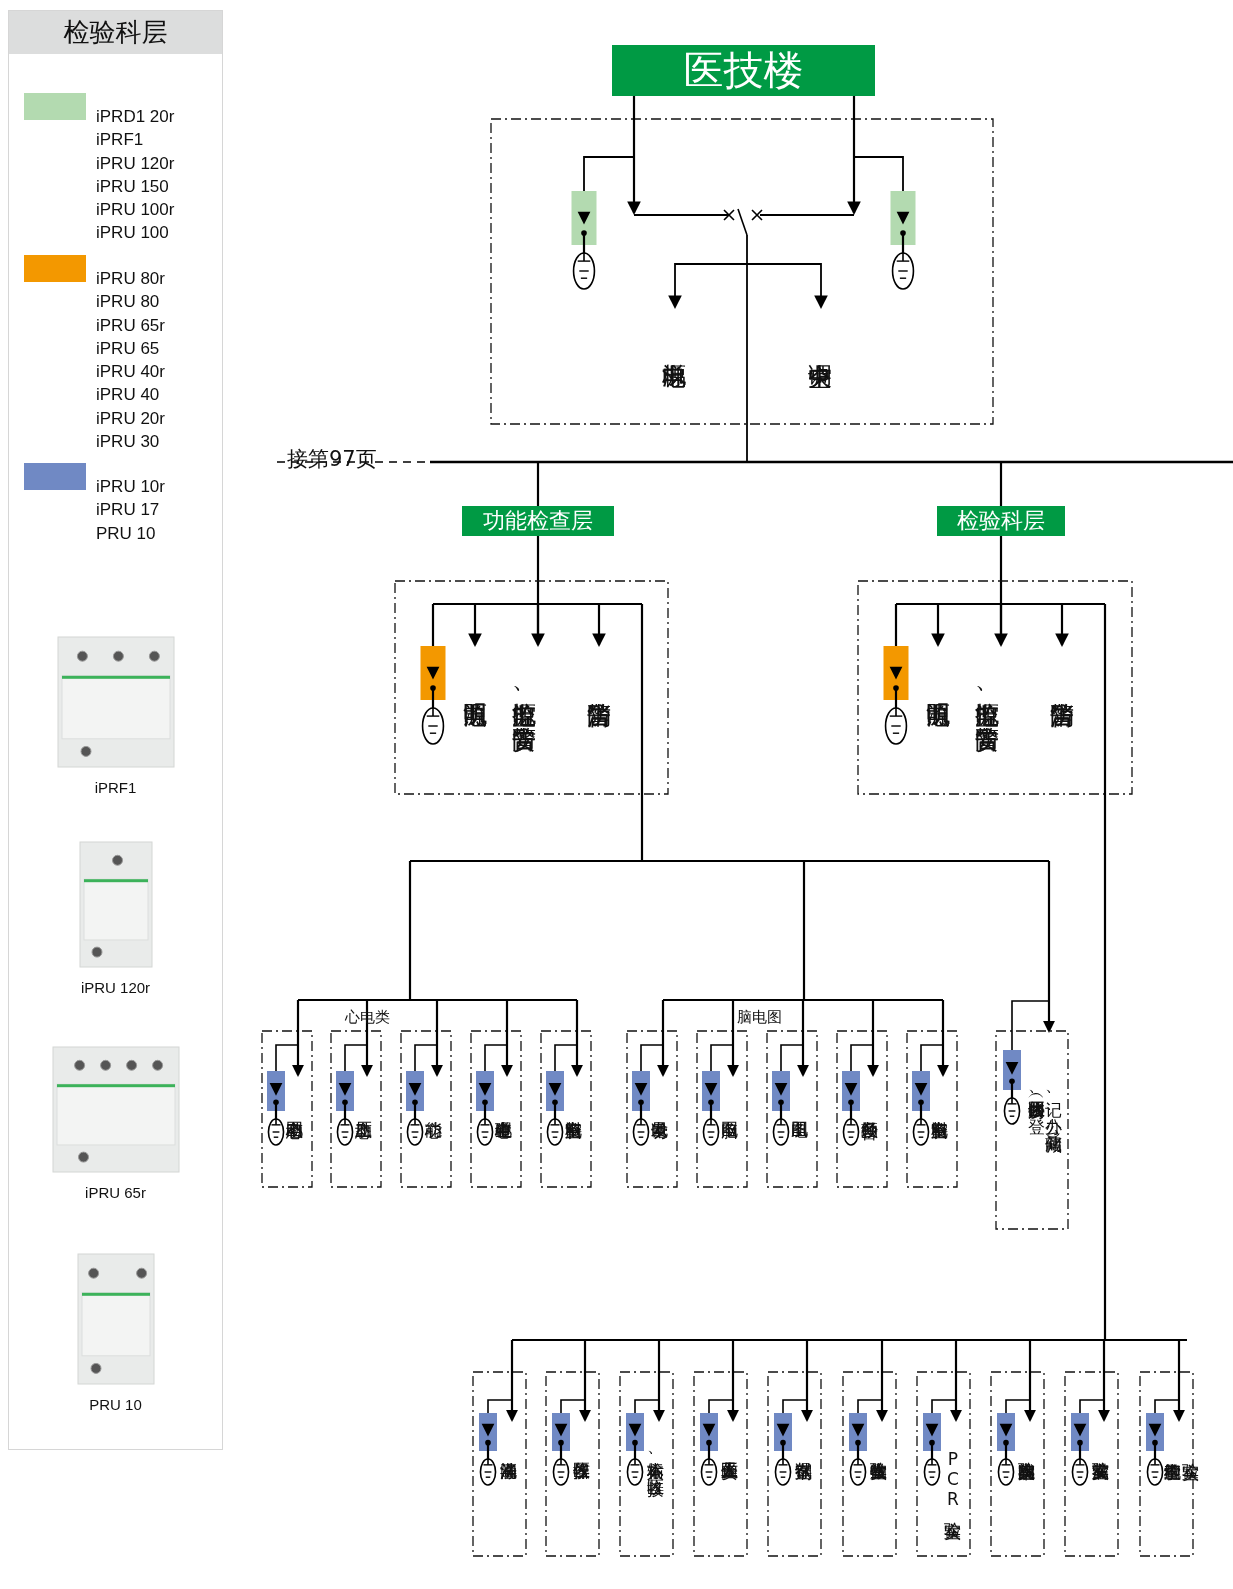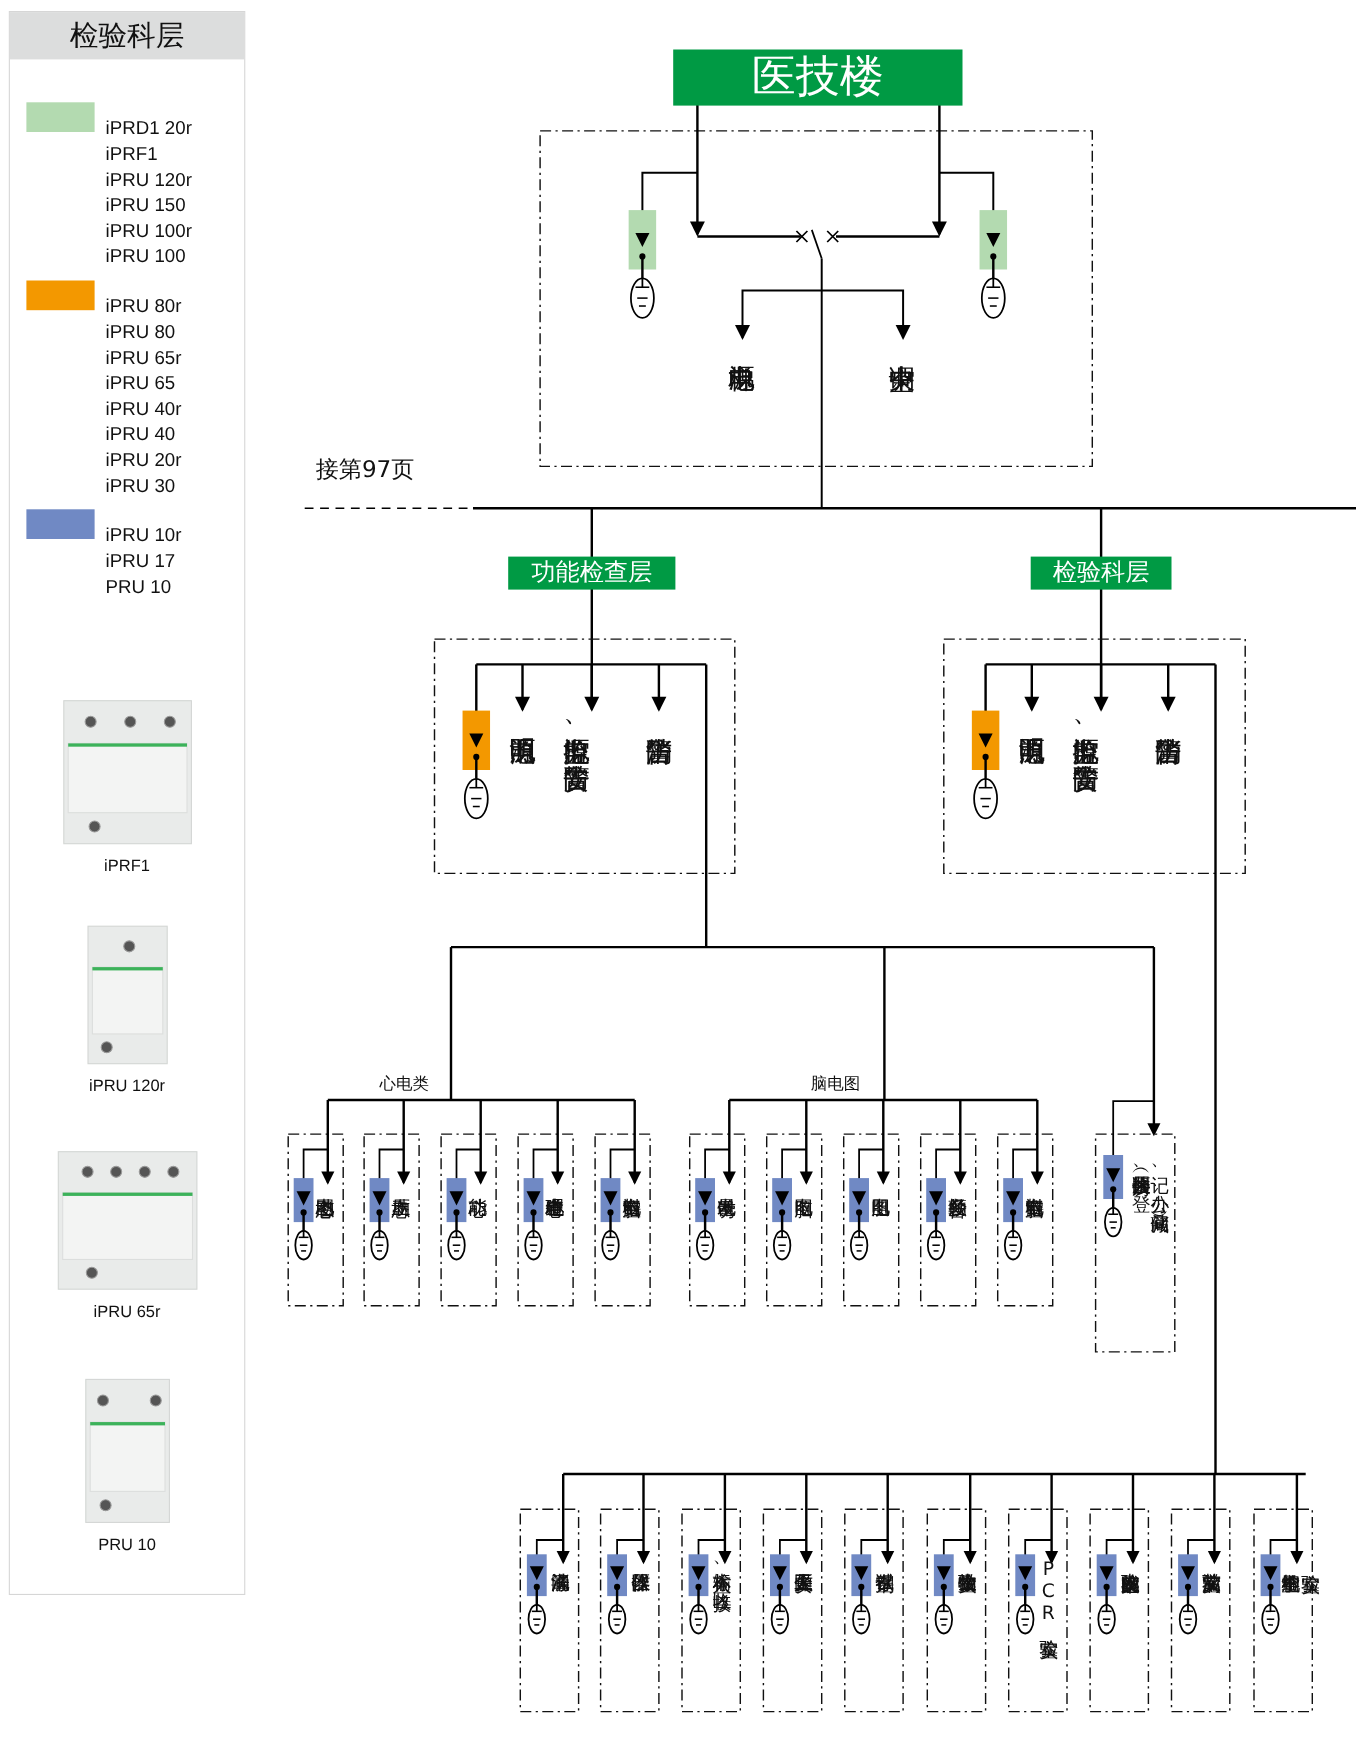--- a/index.html
+++ b/index.html
@@ -11,21 +11,21 @@
              font-size:26px; text-align:center; line-height:43px; color:#111; }
   .legend-group { position:absolute; left:15px; }
   .swatch { position:absolute; left:0; top:0; width:62px; height:27px; }
   .legend-lines { position:absolute; left:72px; top:0; font-size:17px; line-height:23.3px; white-space:nowrap;margin-top:12px; }
   .legend-lines div { height:23.3px; }
   .product { position:absolute; left:0; width:213px; text-align:center; }
   .product .photo { margin:0 auto; position:relative; }
   .product .cap { font-size:15px; margin-top:8px; }
   #diagram { position:absolute; left:0; top:0; }
   .vt { writing-mode: vertical-rl; text-orientation: upright; font-family:"DejaVu Sans", sans-serif; color:#111; }
-  .lbl { position:absolute; }
+  .lbl { position:absolute;margin-top:32px; }
   .green-label { position:absolute; background:#009a44; color:#fff; text-align:center; font-family:"DejaVu Sans", sans-serif; }
 </style>
 </head>
 <body>
 
 <div class="sidebar">
   <div class="sb-head" style="top:0">检验科层</div>
   <div id="legend-wrap">
       <div class="legend-group" style="top: 82px;">
         <div class="swatch" style="background: rgb(179, 218, 176);"></div>

